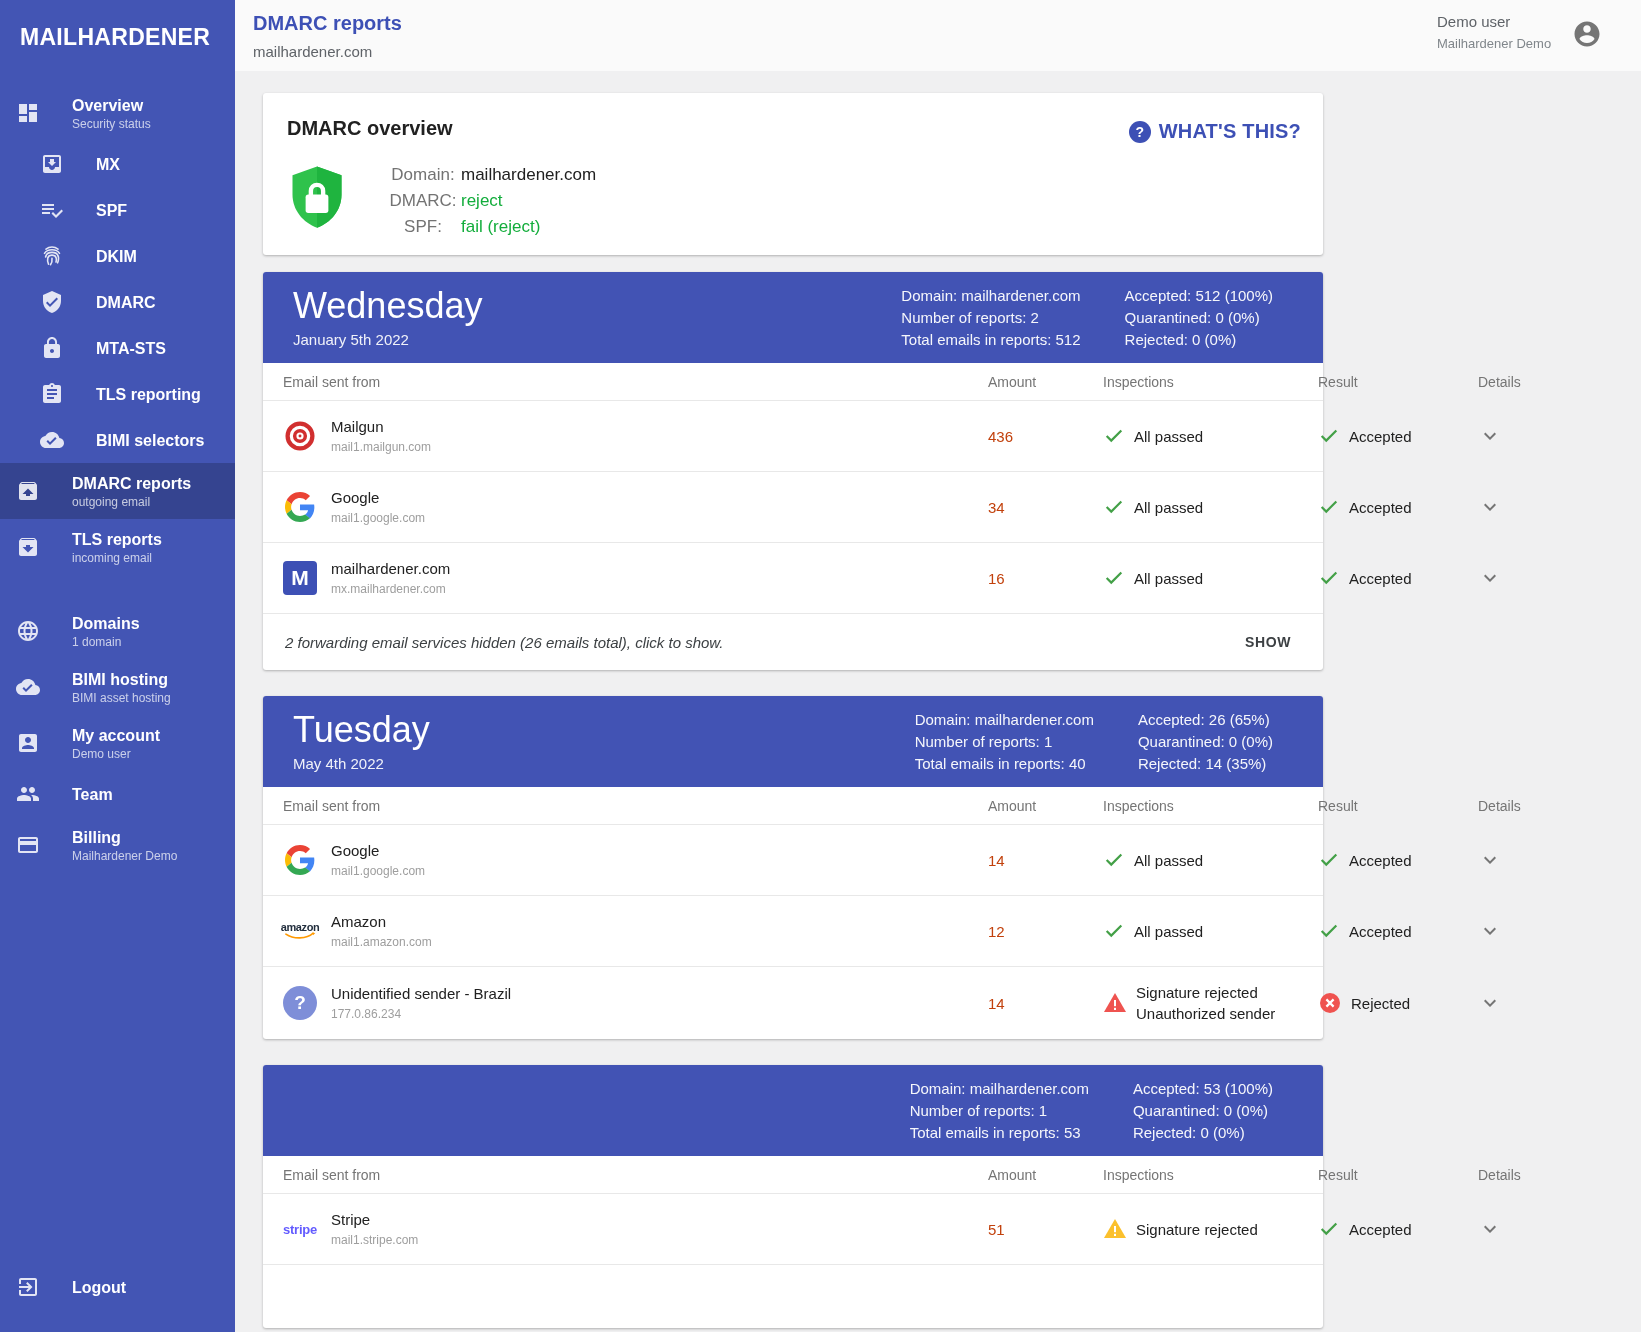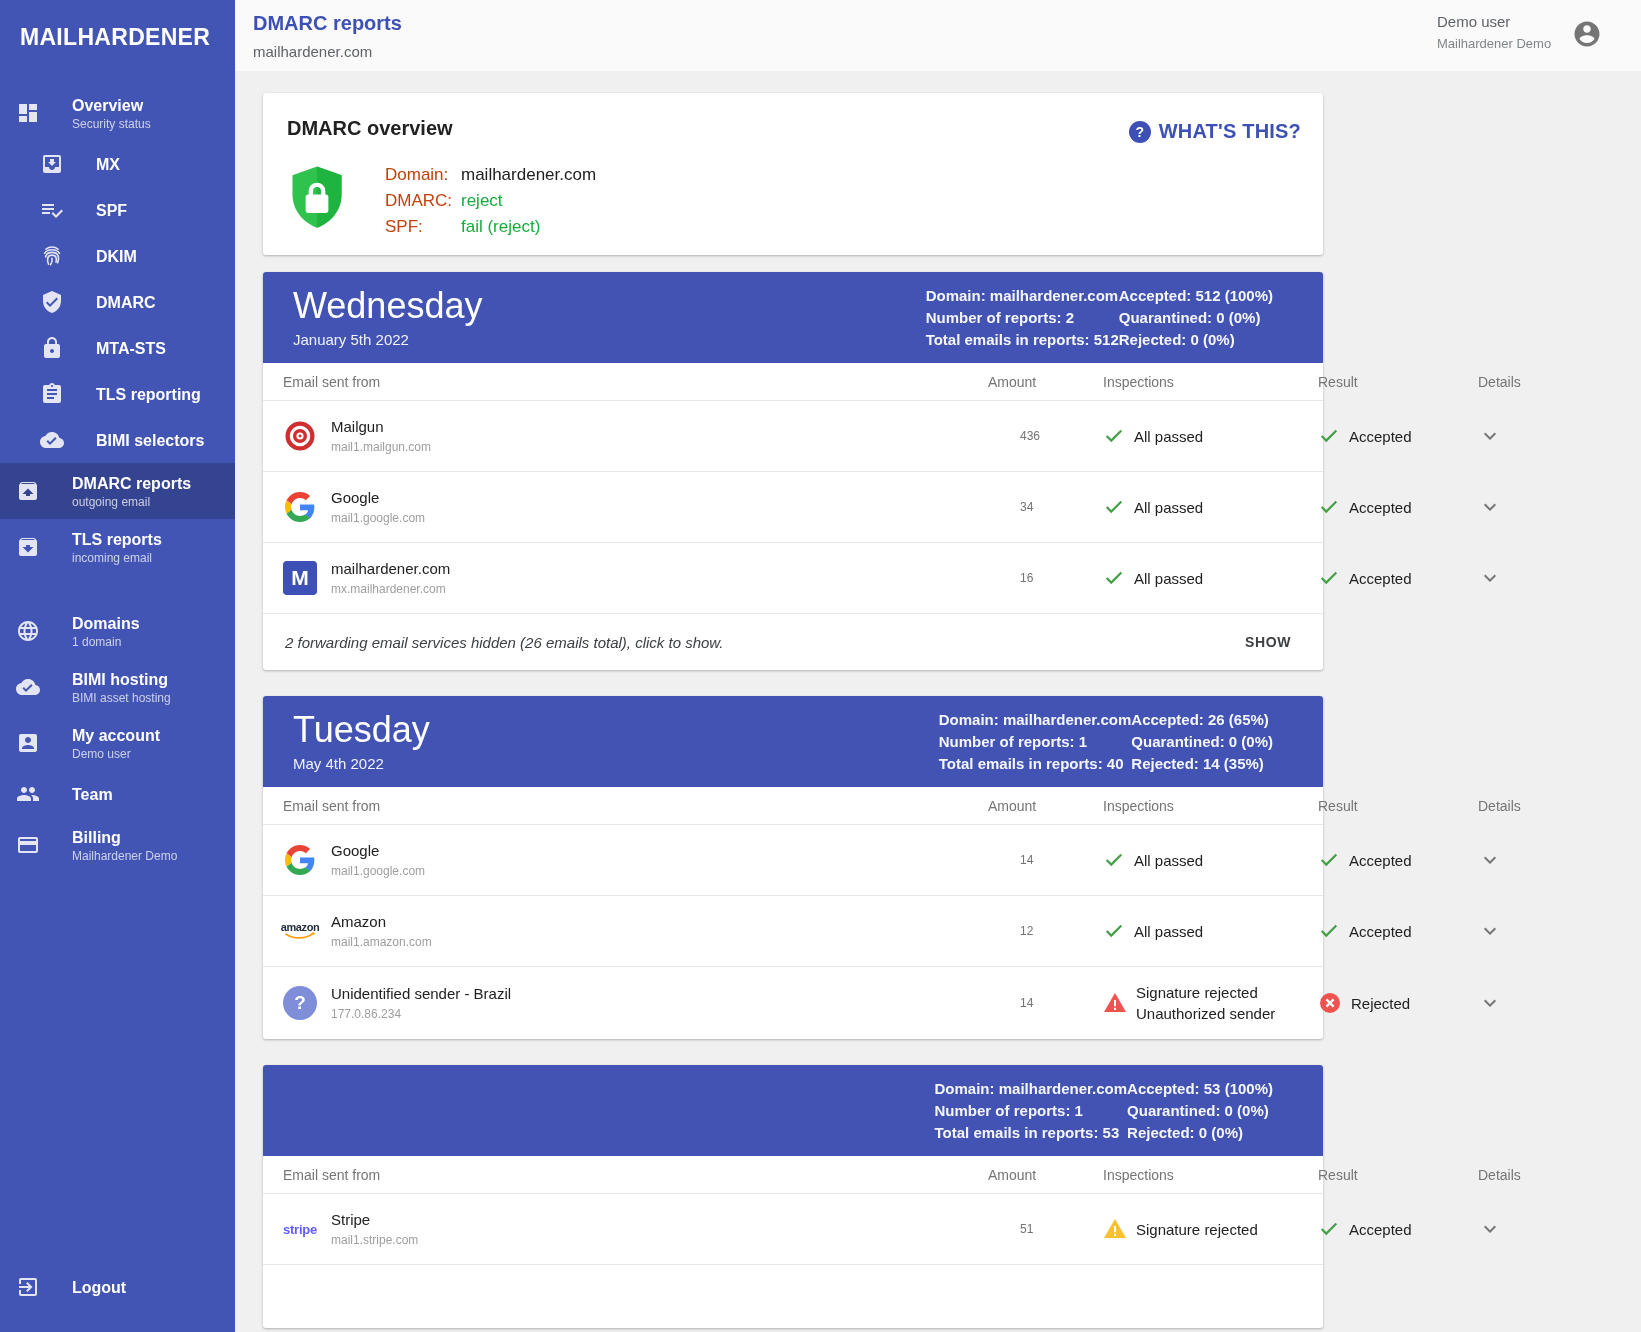--- a/index.html
+++ b/index.html
@@ -43,45 +43,45 @@
   .overview { padding:24px 22px 22px 24px; height:162px; position:relative; margin-bottom:17px; }
   .ov-title { font-size:20px; font-weight:bold; color:#212121; }
   .whats { position:absolute; right:22px; top:27px; display:flex; align-items:center; cursor:pointer; }
   .help-circle { width:22px; height:22px; border-radius:50%; background:#3d50b5; color:#fff;
     font-size:14px; font-weight:bold; display:flex; align-items:center; justify-content:center; }
   .whats-label { margin-left:8px; color:#3d50b5; font-weight:bold; font-size:20px; letter-spacing:.2px; }
   .ov-body { display:flex; margin-top:20px; }
   .shield { width:56px; height:76px; margin-left:2px; }
   .ov-fields { margin-left:40px; margin-top:2px; }
   .ov-row { display:flex; font-size:17px; line-height:26px; }
-  .ov-label { width:76px; color:#c2410c; }
+  .ov-label { width:76px; color:#737373;text-align:center; }
   .ov-value { color:#212121; }
   .green-text { color:#13ad3c; }
 
   
   .day-card { margin-bottom:26px; }
   .day-head { height:91px; background:#4253b4; border-radius:3px 3px 0 0; color:#fff;
     display:flex; align-items:center; position:relative; }
   .day-title-wrap { padding-left:30px; }
   .day-title { font-size:36px; font-weight:normal; line-height:38px; }
   .day-date { font-size:15px; margin-top:6px; color:rgba(255,255,255,.92); }
-  .day-stats { margin-left:auto; display:flex; padding-right:50px;font-weight:bold; }
+  .day-stats { margin-left:auto; display:flex; gap:44px; padding-right:50px; }
   .stat-col div { font-size:15px; line-height:22px; color:rgba(255,255,255,.95); }
 
   .tgrid { display:grid; grid-template-columns:705px 115px 215px 160px 1fr; align-items:center;
     padding:0 20px; }
   .thead { height:37px; color:#757575; font-size:14px; }
   .th-details { text-align:left; }
   .trow { min-height:71px; border-top:1px solid #e8e8e8; cursor:pointer; }
   .sender-cell { display:flex; align-items:center; }
   .sender-icon { width:34px; height:34px; flex:none; display:flex; align-items:center; justify-content:center; }
   .sender-txt { margin-left:14px; }
   .sender-name { font-size:15px; color:#212121; }
   .sender-host { font-size:12px; color:#9e9e9e; margin-top:5px; }
-  .amount { font-size:12px; color:#737373;margin-left:32px; }
+  .amount { font-size:15px; color:#c2410c; }
   .insp-cell { display:flex; align-items:center; }
   .insp-lines { margin-left:9px; }
   .insp-line { font-size:15px; color:#212121; line-height:21px; }
   .result-cell { display:flex; align-items:center; }
   .result-txt { margin-left:9px; font-size:15px; color:#212121; }
   .chev { justify-self:end; margin-right:14px; width:24px; height:24px; }
   .chev svg { fill:#757575; width:24px; height:24px; }
   .ck-ic { width:22px; height:22px; }
   .tri-ic, .x-ic { width:24px; height:24px; }
   .tfoot { display:flex; align-items:center; min-height:57px; border-top:1px solid #e8e8e8;

